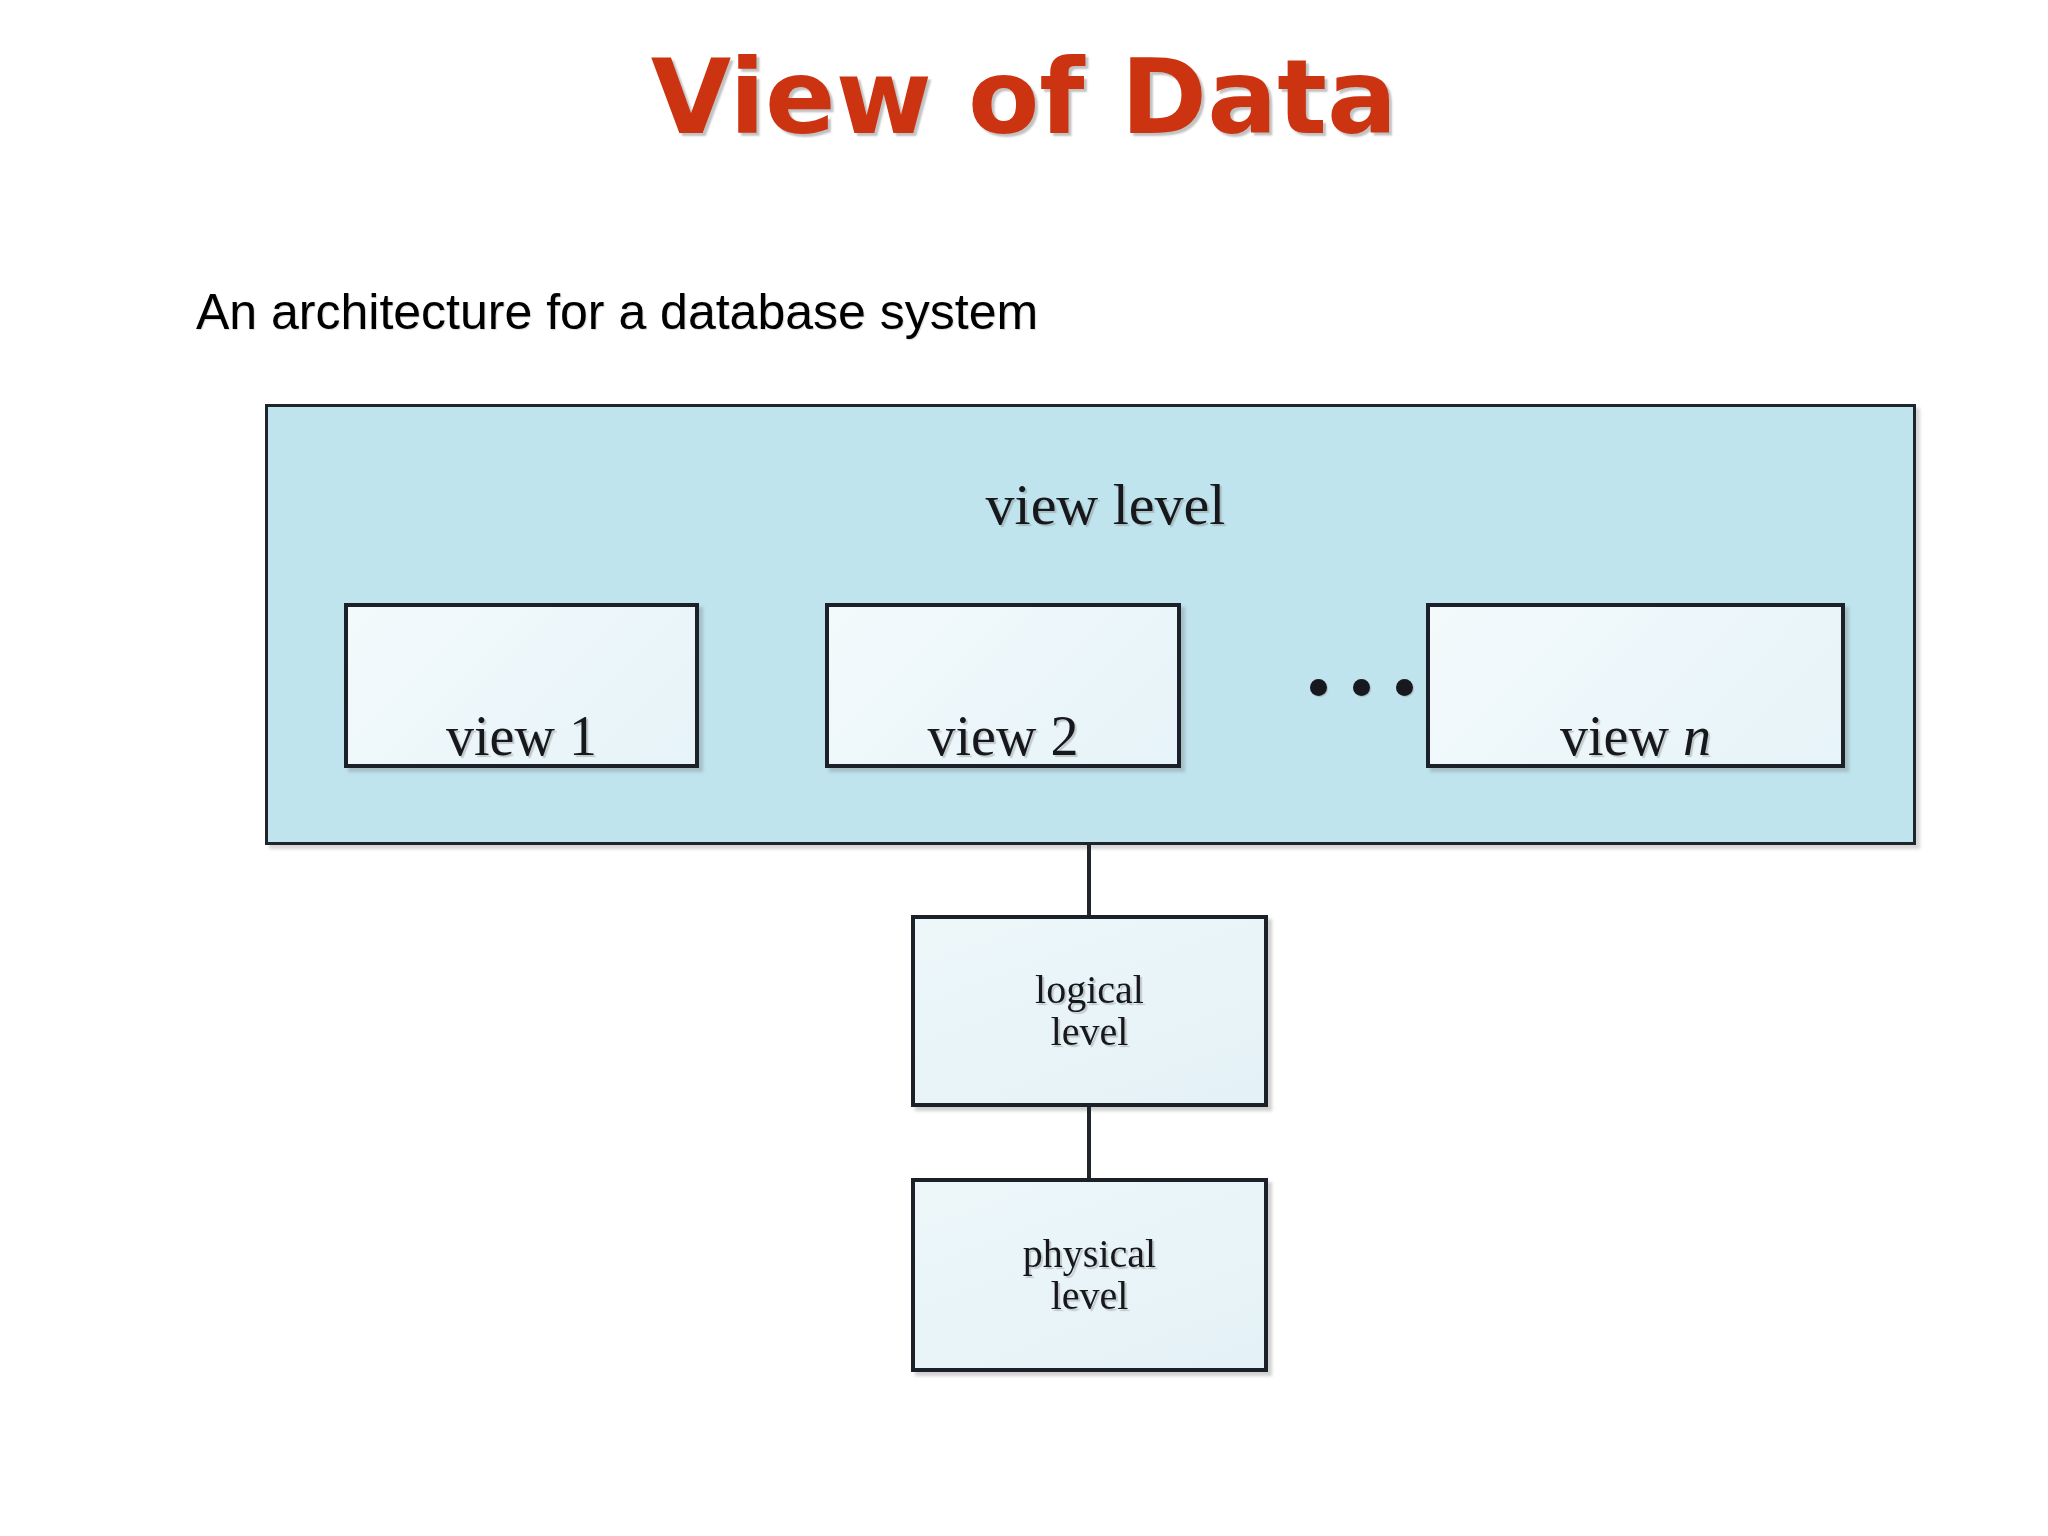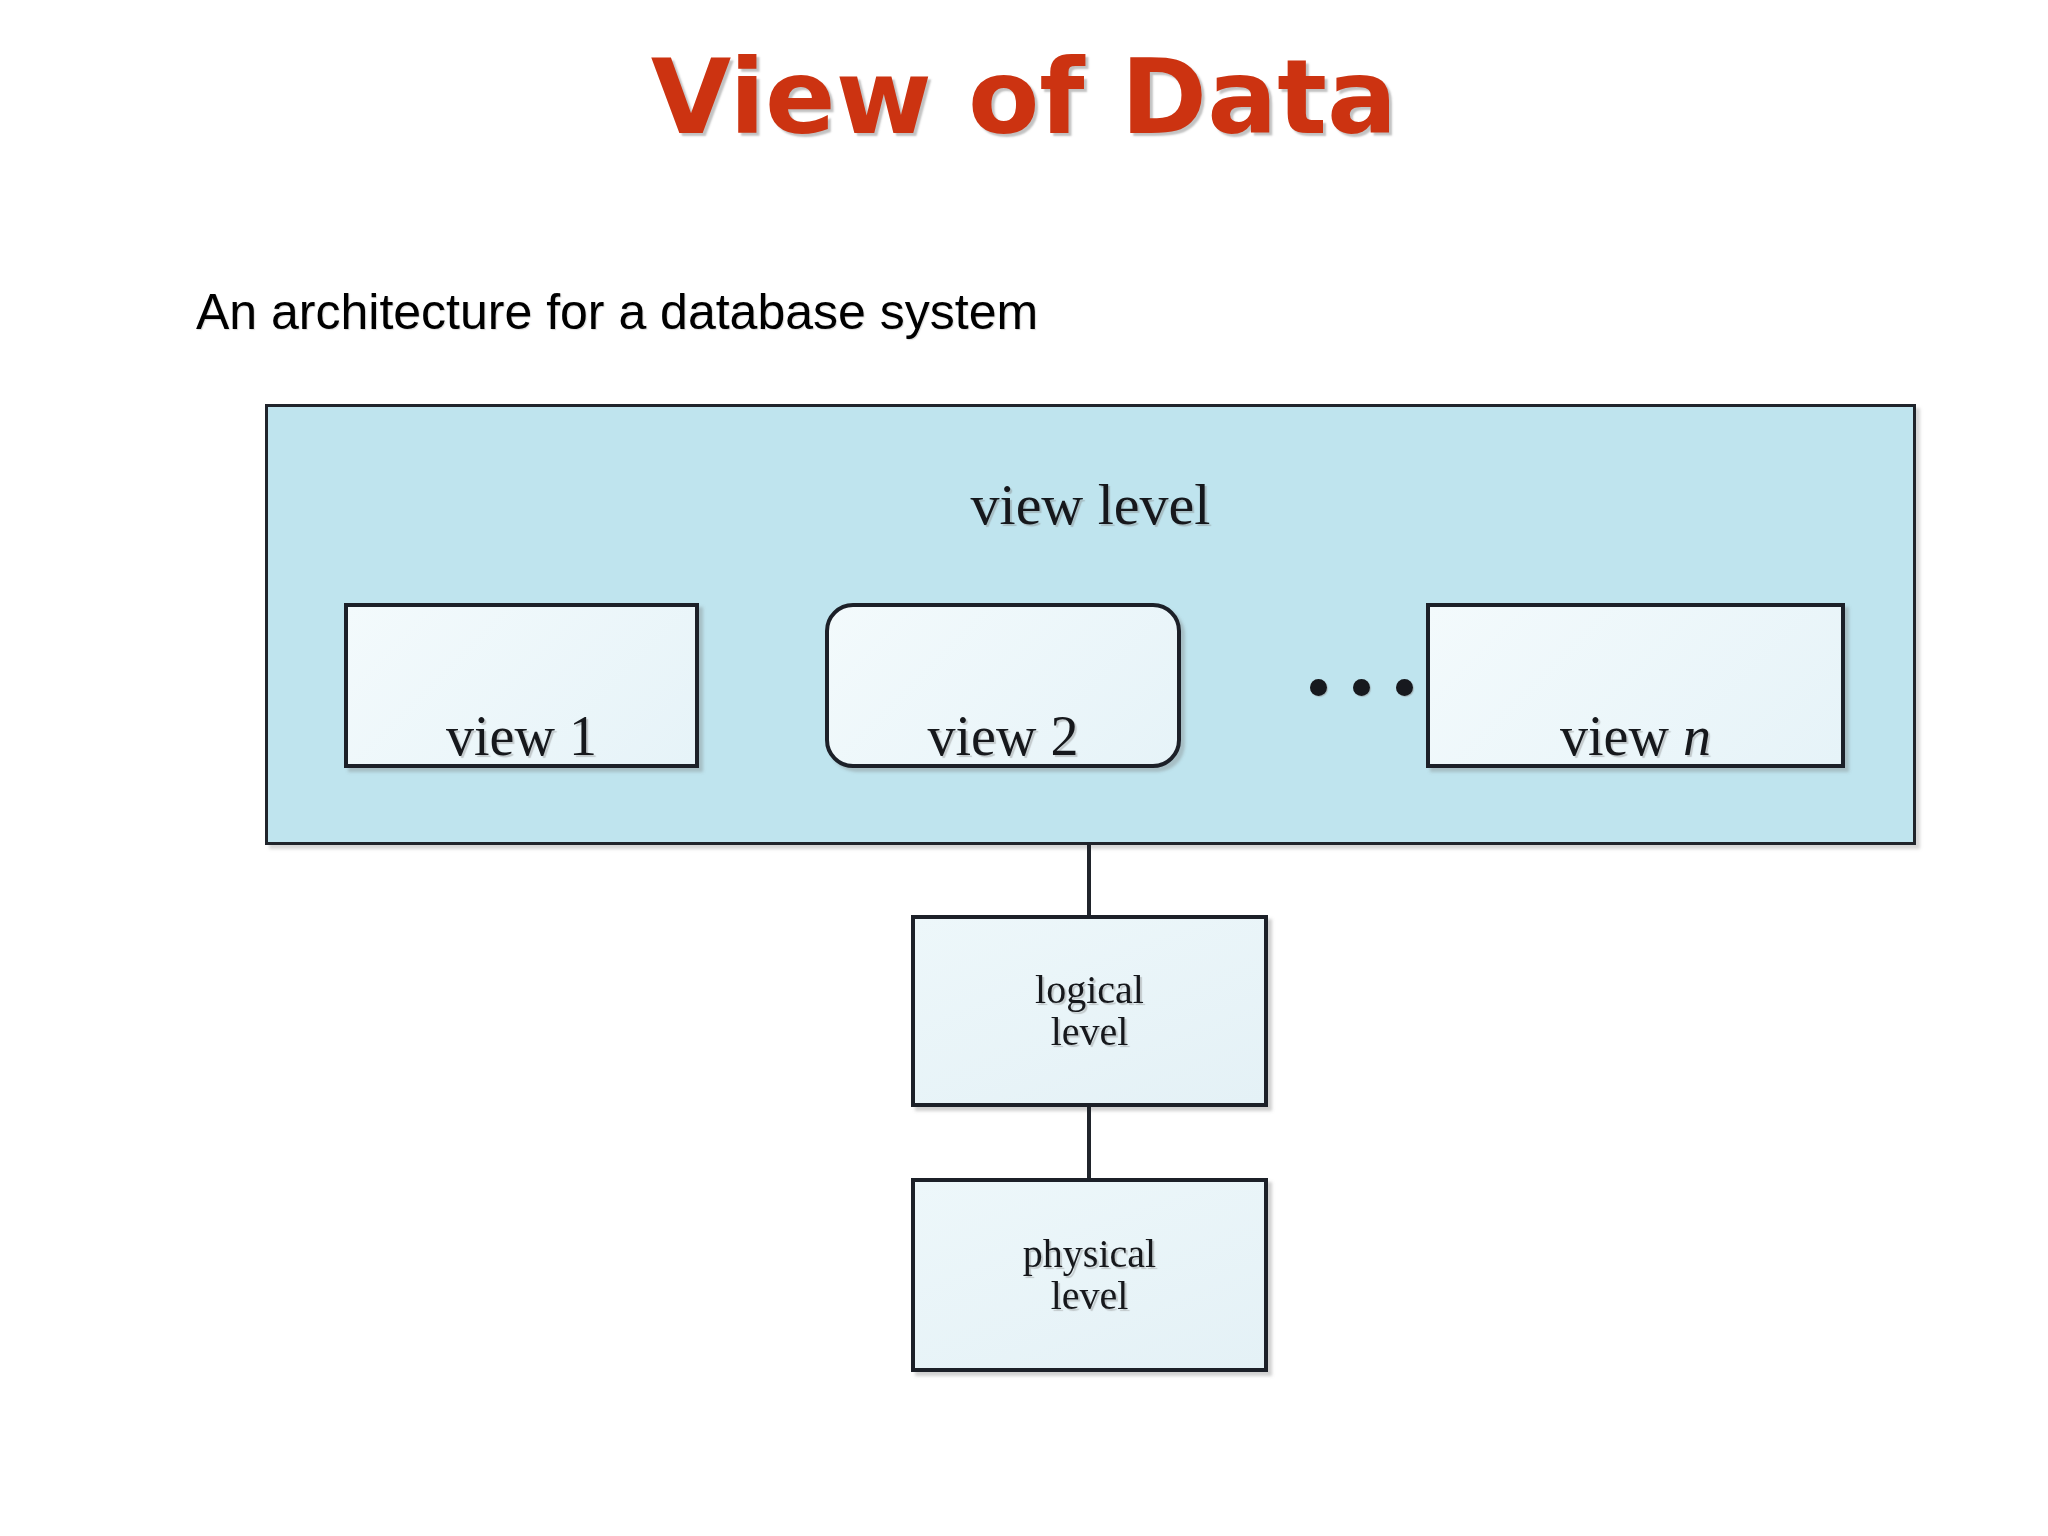--- a/index.html
+++ b/index.html
@@ -67,21 +67,21 @@
     width: 1651px;
     height: 441px;
     background: #bfe4ee;
     border: 3px solid #20242b;
     box-sizing: border-box;
     box-shadow: 4px 4px 3px rgba(140, 140, 140, 0.35);
   }
 
   #view-level-label {
     position: absolute;
-    left: 0;
+    left: 15px;
     top: 66px;
     width: 100%;
     text-align: center;
     font-family: "Liberation Serif", "DejaVu Serif", serif;
     font-size: 58px;
     line-height: 1.1;
     color: #16181c;
     text-shadow: 2px 2px 1px rgba(130, 130, 130, 0.4);
     white-space: nowrap;
   }
@@ -106,21 +106,21 @@
     line-height: 1;
     color: #16181c;
     white-space: nowrap;
     text-shadow: 2px 2px 1px rgba(130, 130, 130, 0.38);
   }
   .view-box-label .ital {
     font-style: italic;
   }
 
   #view-box-1 { left: 76px;  width: 355px; }
-  #view-box-2 { left: 557px; width: 356px; border-radius: 28px; }
+  #view-box-2 { left: 557px; width: 356px; }
   #view-box-n { left: 1158px; width: 419px; }
 
   
   #view-ellipsis {
     position: absolute;
     left: 1013px;
     top: 255px;
     width: 160px;
     height: 50px;
     display: flex;

